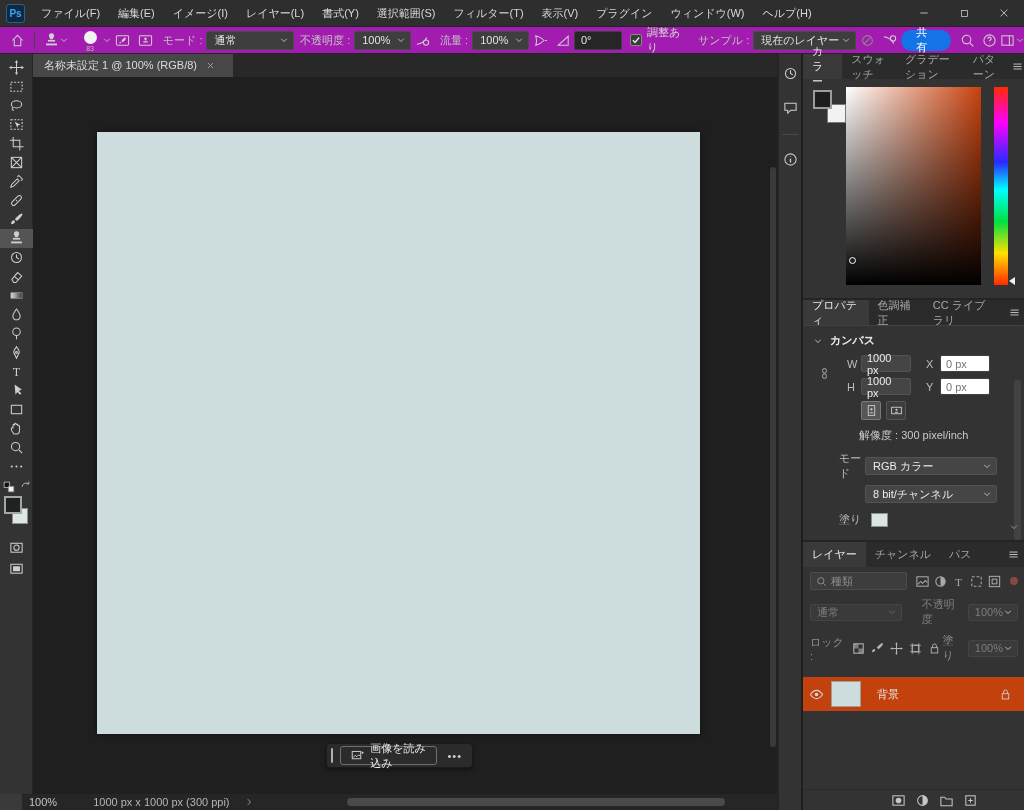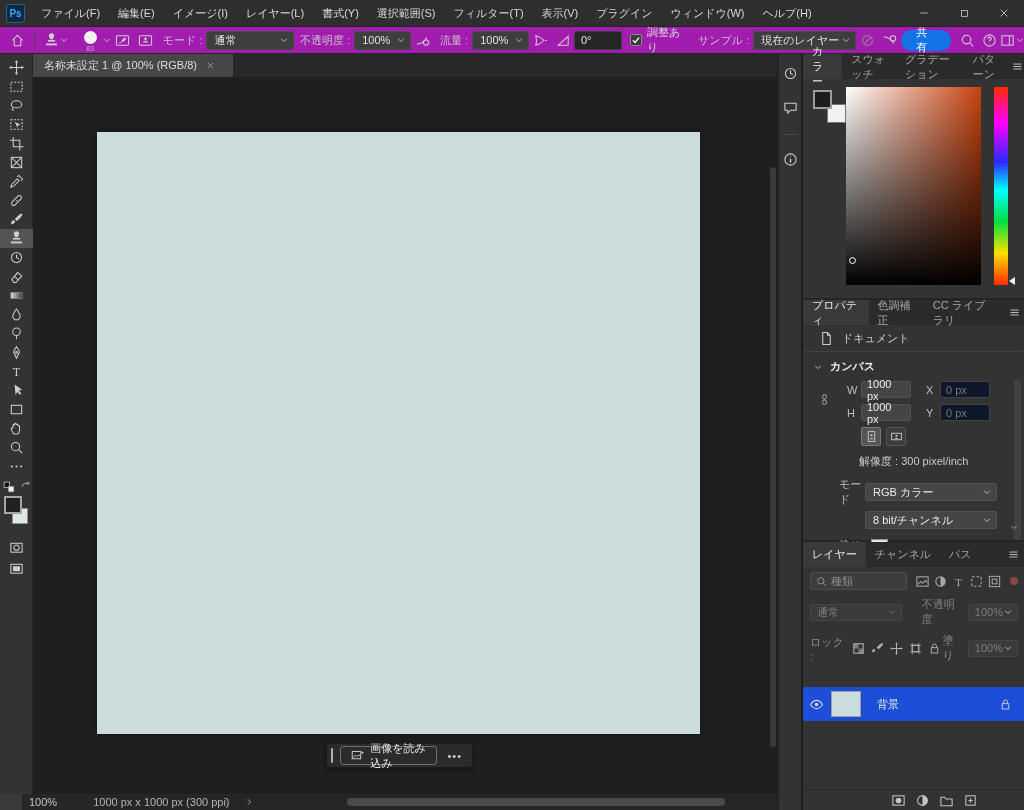--- a/index.html
+++ b/index.html
@@ -96,21 +96,21 @@
   .props-panel { height:240px; }
   .pp-body { position:relative; height:215px; font-size:11px; }
   .pp-docrow { display:flex; align-items:center; gap:8px; padding:6px 0 5px 16px; color:#cfcfcf; }
   .pp-divider { height:1px; background:#414141; margin:0 1px; }
   .pp-header { display:flex; align-items:center; gap:7px; padding:7px 0 4px 10px; color:#ececec; font-weight:bold; }
   .pp-fields { position:relative; margin-top:3px; }
   .pp-link { position:absolute; left:15px; top:12px; color:#b9b9b9; }
   .pp-row { display:flex; align-items:center; margin:0 0 6px 44px; }
   .pp-axis { width:12px; color:#bdbdbd; }
   .pp-input { width:50px; height:17px; background:#454545; border:1px solid #525252; border-radius:2px; color:#ececec; display:flex; align-items:center; padding:0 5px; margin-left:2px; }
-  .pp-input.disabled { background:#0f172a; border-color:#424242; color:#767676;text-align:right; }
+  .pp-input.disabled { background:#ffffff; border-color:#424242; color:#767676;text-align:right; }
   .pp-x { margin-left:15px; }
   .orient-row { display:flex; gap:5px; margin:2px 0 0 58px; }
   .orient-btn { width:20px; height:19px; background:#565656; border:1px solid #7a7a7a; border-radius:2px; display:flex; align-items:center; justify-content:center; color:#ededed; }
   .orient-btn.off { background:#3d3d3d; border-color:#555; color:#9a9a9a; }
   .pp-res { margin:8px 0 0 56px; color:#c9c9c9; }
   .pp-moderow { display:flex; align-items:center; margin-top:8px; }
   .pp-modelabel { width:26px; margin-left:36px; color:#bdbdbd; }
   .pp-dropdown { width:132px; height:18px; background:#454545; border:1px solid #525252; border-radius:2px; color:#ececec; display:flex; align-items:center; padding:0 4px 0 7px; }
   .pp-dropdown .chev { margin-left:auto; }
   .pp-fillrow { display:flex; align-items:center; margin:9px 0 0 36px; gap:10px; color:#bdbdbd; }
@@ -128,21 +128,21 @@
   .filter-toggle { width:8px; height:8px; border-radius:50%; background:#8a4640; margin-left:8px; }
   .lp-blendrow { display:flex; align-items:center; padding:7px 6px 0 7px; color:#7e7e7e; }
   .lp-dd-disabled { width:97px; height:17px; background:#3a3a3a; border:1px solid #444; border-radius:2px; display:flex; align-items:center; padding:0 4px 0 6px; color:#7e7e7e; }
   .lp-dd-disabled .chev { margin-left:auto; color:#6a6a6a; }
   .lp-opacity-label { margin-left:20px; }
   .lp-valbox { width:52px; height:17px; background:#3a3a3a; border:1px solid #444; border-radius:2px; display:flex; align-items:center; padding:0 4px 0 6px; color:#7e7e7e; margin-left:5px; }
   .lp-lockrow { display:flex; align-items:center; padding:6px 6px 0 7px; color:#8e8e8e; }
   .lp-lockicons { display:flex; gap:4px; margin-left:5px; }
   .lp-lockicons .icon { width:15px; color:#b4b4b4; }
   .lp-fill-label { margin-left:auto; }
-  .layer-row { margin-top:24px; height:34px; background:#1d4ed8; display:flex; align-items:center; }
+  .layer-row { margin-top:14px; height:34px; background:#c2410c; display:flex; align-items:center; }
   .layer-eye { width:26px; display:flex; justify-content:center; color:#d2d2d2; }
   .layer-thumb { width:30px; height:26px; border:1px solid #9d9d9d; margin-left:2px; }
   .layer-name { margin-left:16px; color:#e4e4e4; }
   .layer-lock { margin-left:auto; margin-right:12px; color:#cfcfcf; }
   .lp-bottombar { height:21px; border-top:1px solid #2a2a2a; display:flex; align-items:center; justify-content:flex-end; gap:9px; padding-right:22px; }
   .lp-bottombar .icon { width:15px; color:#c6c6c6; }
   .lp-bottombar .icon.dim { color:#6f6f6f;margin-top:36px; }
 
   .chev { display:inline-flex; color:#b9b9b9; }
 </style>
@@ -672,29 +672,20 @@
           <div class="ptab">CC ライブラリ</div>
           <div class="panel-menu">
             <span class="icon ">
               <svg viewBox="0 0 16 16" width="13" height="13" fill="none" stroke="currentColor" stroke-width="1.1">
                 <path d="M3 5h10M3 8h10M3 11h10"></path>
               </svg>
             </span>
           </div>
         </div>
       <div class="pp-body">
-        <div class="pp-docrow">
-          <span class="icon">
-              <svg viewBox="0 0 16 16" width="15" height="15" fill="none" stroke="currentColor" stroke-width="1.1">
-                <path d="M4 1.5h5l3 3v10H4z"></path>
-                <path d="M9 1.5v3h3"></path>
-              </svg>
-            </span>
-          <span>ドキュメント</span>
-        </div>
         <div class="pp-divider"></div>
         <div class="pp-header">
           <span class="chev">
               <svg viewBox="0 0 16 16" width="10" height="10" fill="none" stroke="currentColor" stroke-width="1.6">
                 <path d="M3.5 6l4.5 4.5L12.5 6"></path>
               </svg>
             </span>
           <span>カンバス</span>
         </div>
         <div class="pp-fields">

